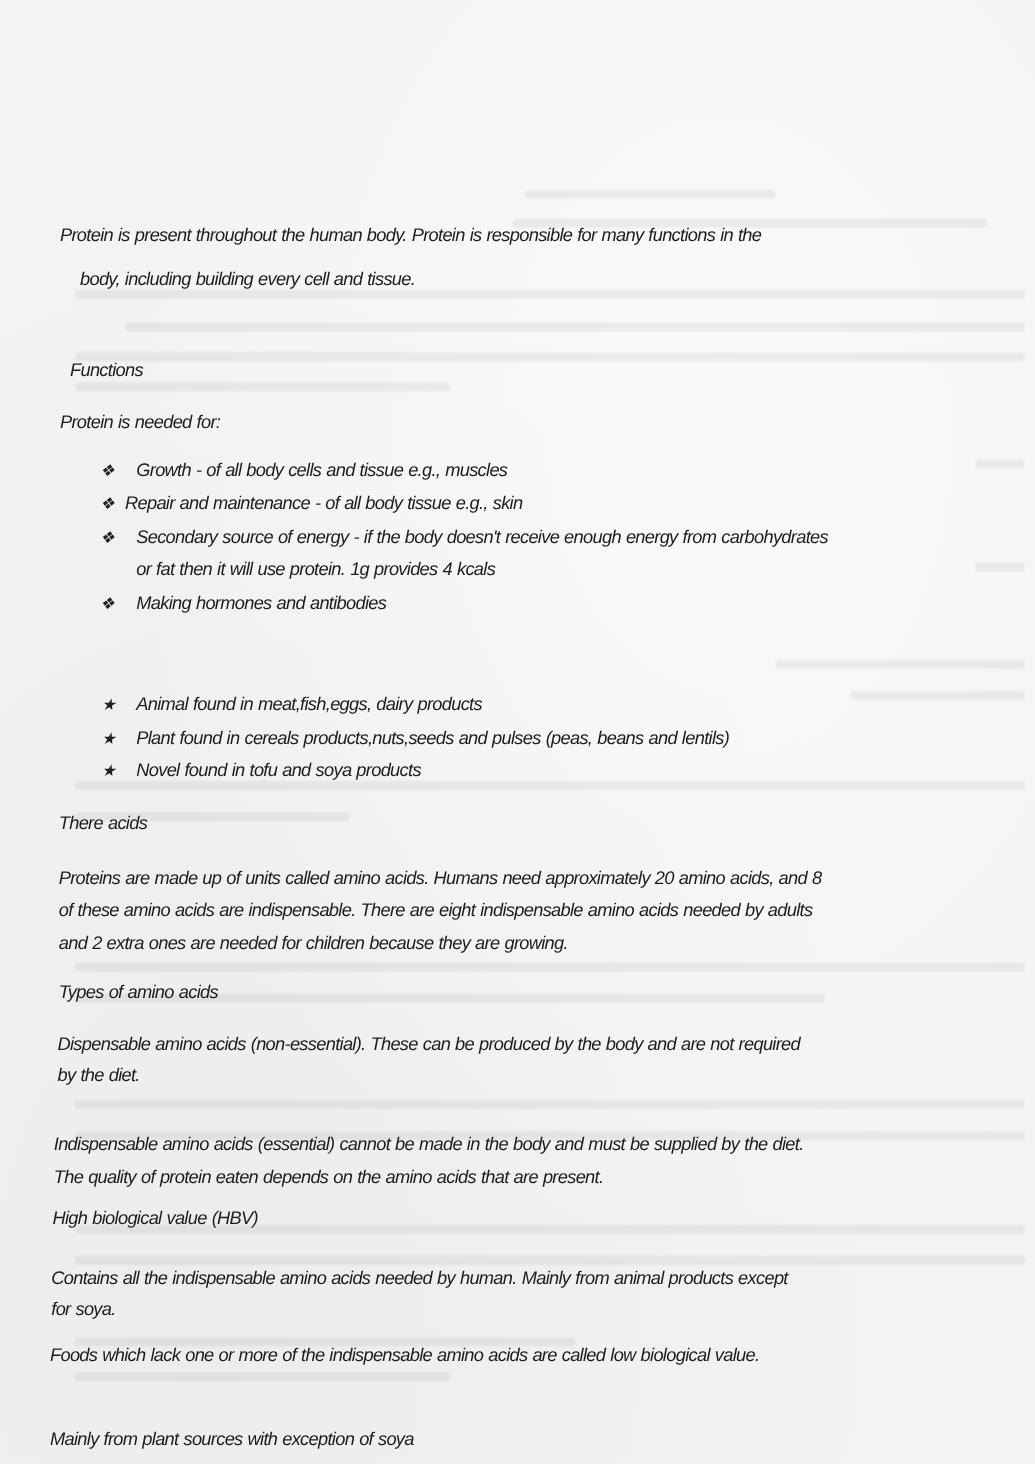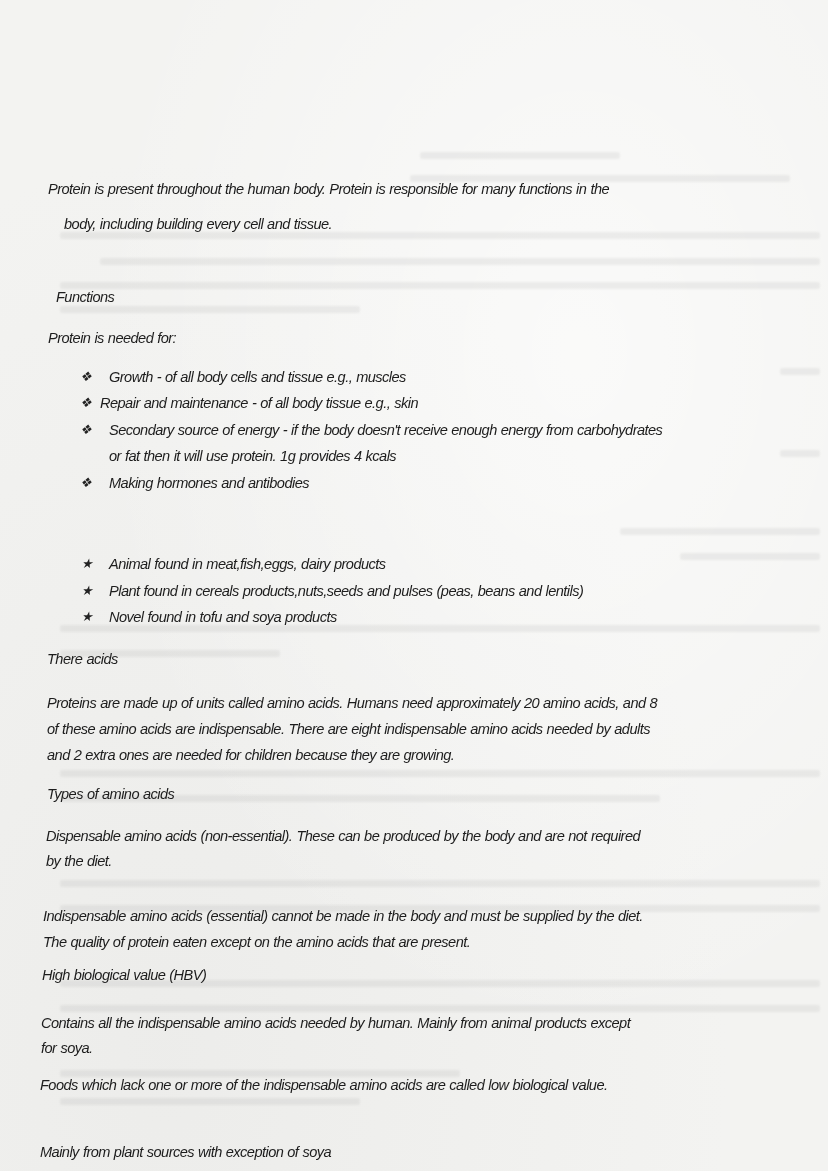--- a/index.html
+++ b/index.html
@@ -135,21 +135,21 @@
     <div class="t" style="left:47px;top:742px;">and 2 extra ones are needed for children because they are growing.</div>
   </div>
 
   <div class="t" style="left:47px;top:781px;">Types of amino acids</div>
   <div>
     <div class="t" style="left:46px;top:823px;">Dispensable amino acids (non-essential). These can be produced by the body and are not required</div>
     <div class="t" style="left:46px;top:848px;">by the diet.</div>
   </div>
   <div>
     <div class="t" style="left:43px;top:903px;">Indispensable amino acids (essential) cannot be made in the body and must be supplied by the diet.</div>
-    <div class="t" style="left:43px;top:929px;">The quality of protein eaten except on the amino acids that are present.</div>
+    <div class="t" style="left:43px;top:929px;">The quality of protein eaten depends on the amino acids that are present.</div>
   </div>
 
   <div class="t" style="left:42px;top:962px;">High biological value (HBV)</div>
   <div>
     <div class="t" style="left:41px;top:1010px;">Contains all the indispensable amino acids needed by human. Mainly from animal products except</div>
     <div class="t" style="left:41px;top:1035px;">for soya.</div>
   </div>
 
   <div>
     <div class="t" style="left:40px;top:1072px;">Foods which lack one or more of the indispensable amino acids are called low biological value.</div>

